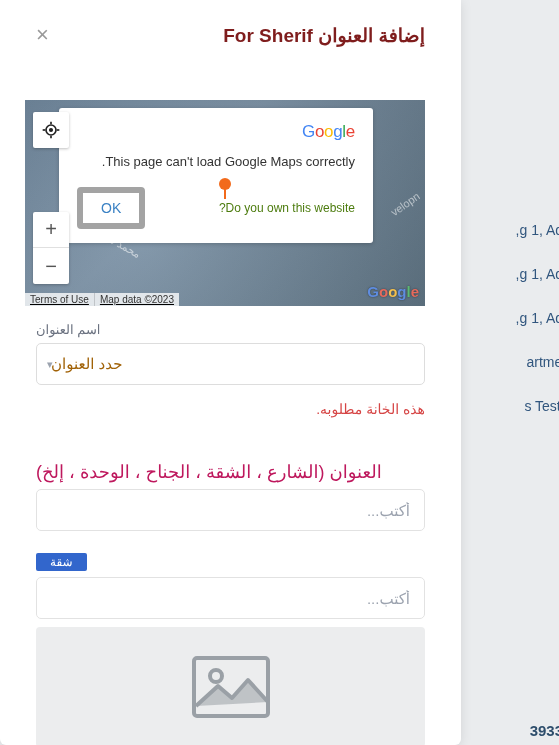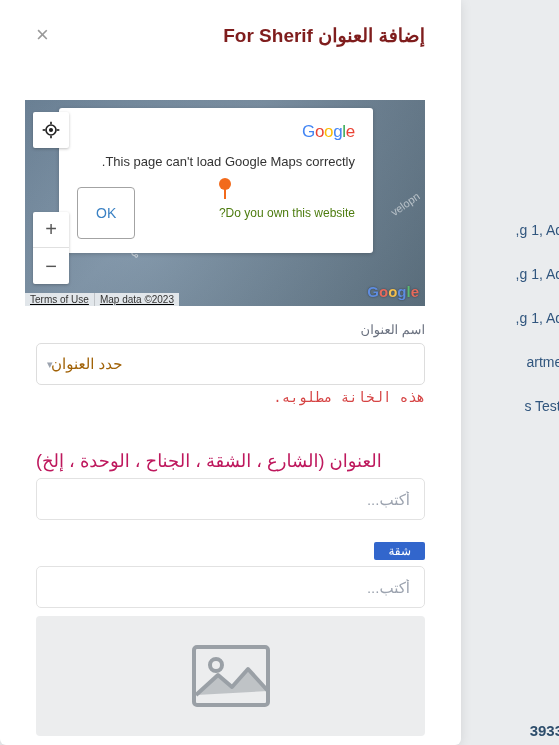--- a/index.html
+++ b/index.html
@@ -12,38 +12,38 @@
 .modal-title { color: #7f1d1d; font-size: 19px; font-weight: 700; }
 .close-btn { color: #999; font-size: 22px; cursor: pointer; }
 .map-wrap { position: relative; width: 400px; height: 206px; margin: 40px auto 0; background: linear-gradient(135deg,#6e869c 0%, #7d93a7 40%, #637989 100%); overflow: hidden; }
 .map-shade { position: absolute; inset: 0; background: radial-gradient(circle at 30% 70%, rgba(255,255,255,0.06), rgba(0,0,0,0.12)); }
 .map-mark { position: absolute; font-size: 11px; color: rgba(255,255,255,0.55); }
 .map-dialog { position: absolute; top: 8px; right: 52px; background: #fff; border-radius: 3px; padding: 14px 18px 14px 18px; width: 314px; box-shadow: 0 1px 4px rgba(0,0,0,0.2); text-align: right; }
 .map-dialog .gbrand { direction: ltr; text-align: right; font-size: 17px; color: #888; letter-spacing: -0.3px; margin-bottom: 12px; }
 .map-dialog .gbrand .b { color:#4285F4 } .map-dialog .gbrand .r { color:#EA4335 } .map-dialog .gbrand .y { color:#FBBC05 } .map-dialog .gbrand .g { color:#34A853 }
 .map-dialog .err { color: #333; font-size: 13px; margin-bottom: 18px; direction: ltr; }
 .map-dialog .row { display: flex; justify-content: space-between; align-items: center; direction: ltr; }
-.map-dialog .ok-btn { border: 1px solid #a3a3a3; background: #fff; color: #3b82c4; padding: 17px 18px; border-radius: 4px; font-size: 14px; cursor: pointer; }
+.map-dialog .ok-btn { border: 6px solid #a3a3a3; background: #fff; color: #3b82c4; padding: 7px 18px; border-radius: 4px; font-size: 14px; cursor: pointer; }
 .map-dialog .own { color: #4d7c0f; font-size: 12px; }
 .locate-btn { position: absolute; top: 12px; left: 8px; width: 36px; height: 36px; background: #fff; border-radius: 2px; display: flex; align-items: center; justify-content: center; cursor: pointer; box-shadow: 0 1px 3px rgba(0,0,0,0.25); }
 .zoom-ctrl { position: absolute; bottom: 22px; left: 8px; width: 36px; background: #fff; border-radius: 2px; box-shadow: 0 1px 3px rgba(0,0,0,0.25); }
 .zoom-ctrl div { height: 36px; display: flex; align-items: center; justify-content: center; color: #555; font-size: 20px; cursor: pointer; }
 .zoom-ctrl div:first-child { border-bottom: 1px solid #e0e0e0; }
 .pin { position: absolute; top: 78px; left: 50%; transform: translateX(-50%); }
 .gwm { position: absolute; bottom: 6px; right: 6px; font-size: 15px; font-weight: bold; color: #fff; text-shadow: 0 0 2px rgba(0,0,0,0.5); direction: ltr; }
 .gwm .b{color:#5f8de0}.gwm .r{color:#e66a5c}.gwm .y{color:#f4c04f}.gwm .g{color:#5cb974}
 .attrib { position: absolute; bottom: 0; left: 0; display: flex; direction: ltr; font-size: 10px; text-decoration: underline; }
 .attrib span { background: rgba(255,255,255,0.78); color: #333; padding: 1px 5px; }
 .attrib span:first-child { border-right: 1px solid rgba(0,0,0,0.15); }
-.form-label { color: #6b7280; font-size: 13px; margin-top: 16px; text-align: right; }
+.form-label { color: #6b7280; font-size: 13px; margin-top: 16px; text-align: left; }
 .form-label.badge-row { margin-top: 22px; }
 .select-wrap { border: 1px solid #ddd; border-radius: 5px; height: 42px; margin-top: 6px; display: flex; align-items: center; padding: 0 14px; position: relative; cursor: pointer; }
 .select-wrap .ph { color: #a16207; font-size: 15px; margin-right: auto; }
 .select-wrap .chev { position: absolute; left: 10px; color: #9ca3af; font-size: 11px; }
-.error-text { color: #d64545; font-size: 14px; margin-top: 4px; text-align: right; font-family: Liberation Mono, monospace; }
+.error-text { color: #d64545; font-size: 14px; margin-top: 16px; text-align: right; }
 .helper-label { color: #be185d; font-size: 18px; margin-top: 44px; text-align: left; }
 .input-field { width: 100%; height: 42px; border: 1px solid #e2e2e2; border-radius: 5px; padding: 0 14px; margin-top: 6px; font-size: 15px; text-align: right; color: #333; }
 .input-field::placeholder { color: #9ca3af; }
 .badge { background: #3266cc; color: #fff; font-size: 12px; padding: 2px 14px; border-radius: 2px; display: inline-block; }
 .upload-wrap { margin-top: 8px; }
 .upload-box { background: #ecedee; height: 120px; border-radius: 4px; display: flex; align-items: center; justify-content: center; }
 </style>
 </head>
 <body>
 

